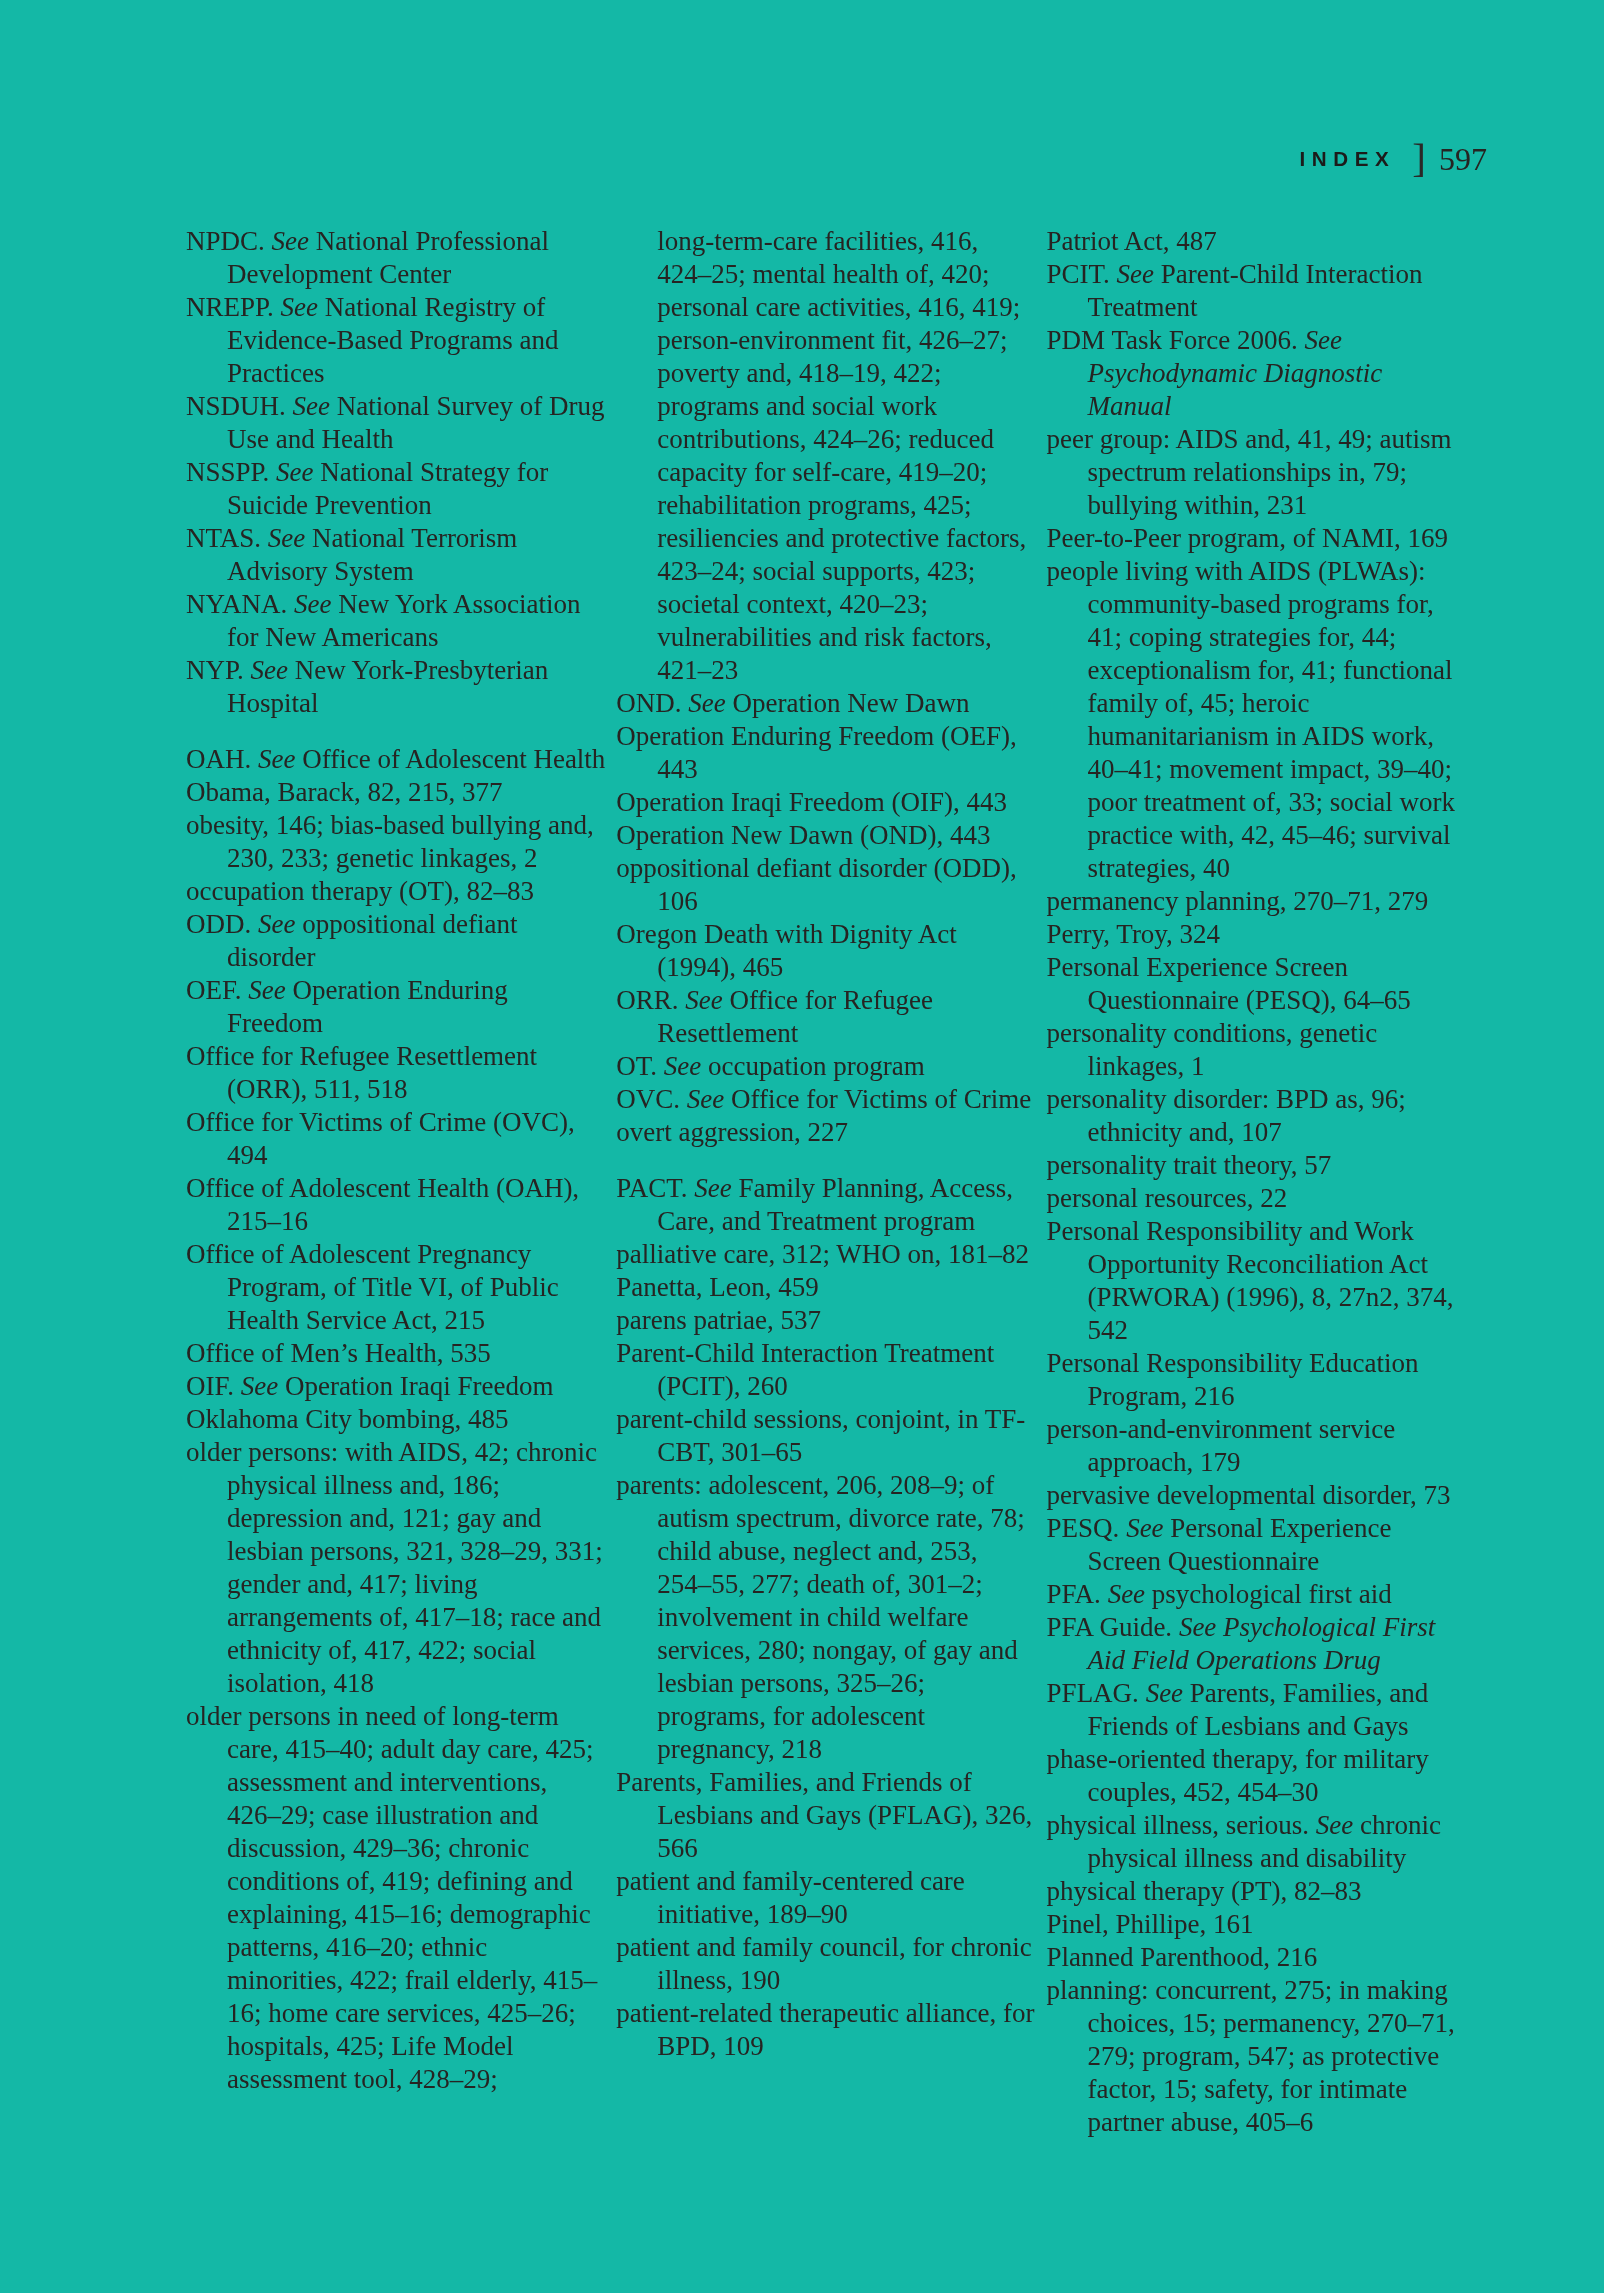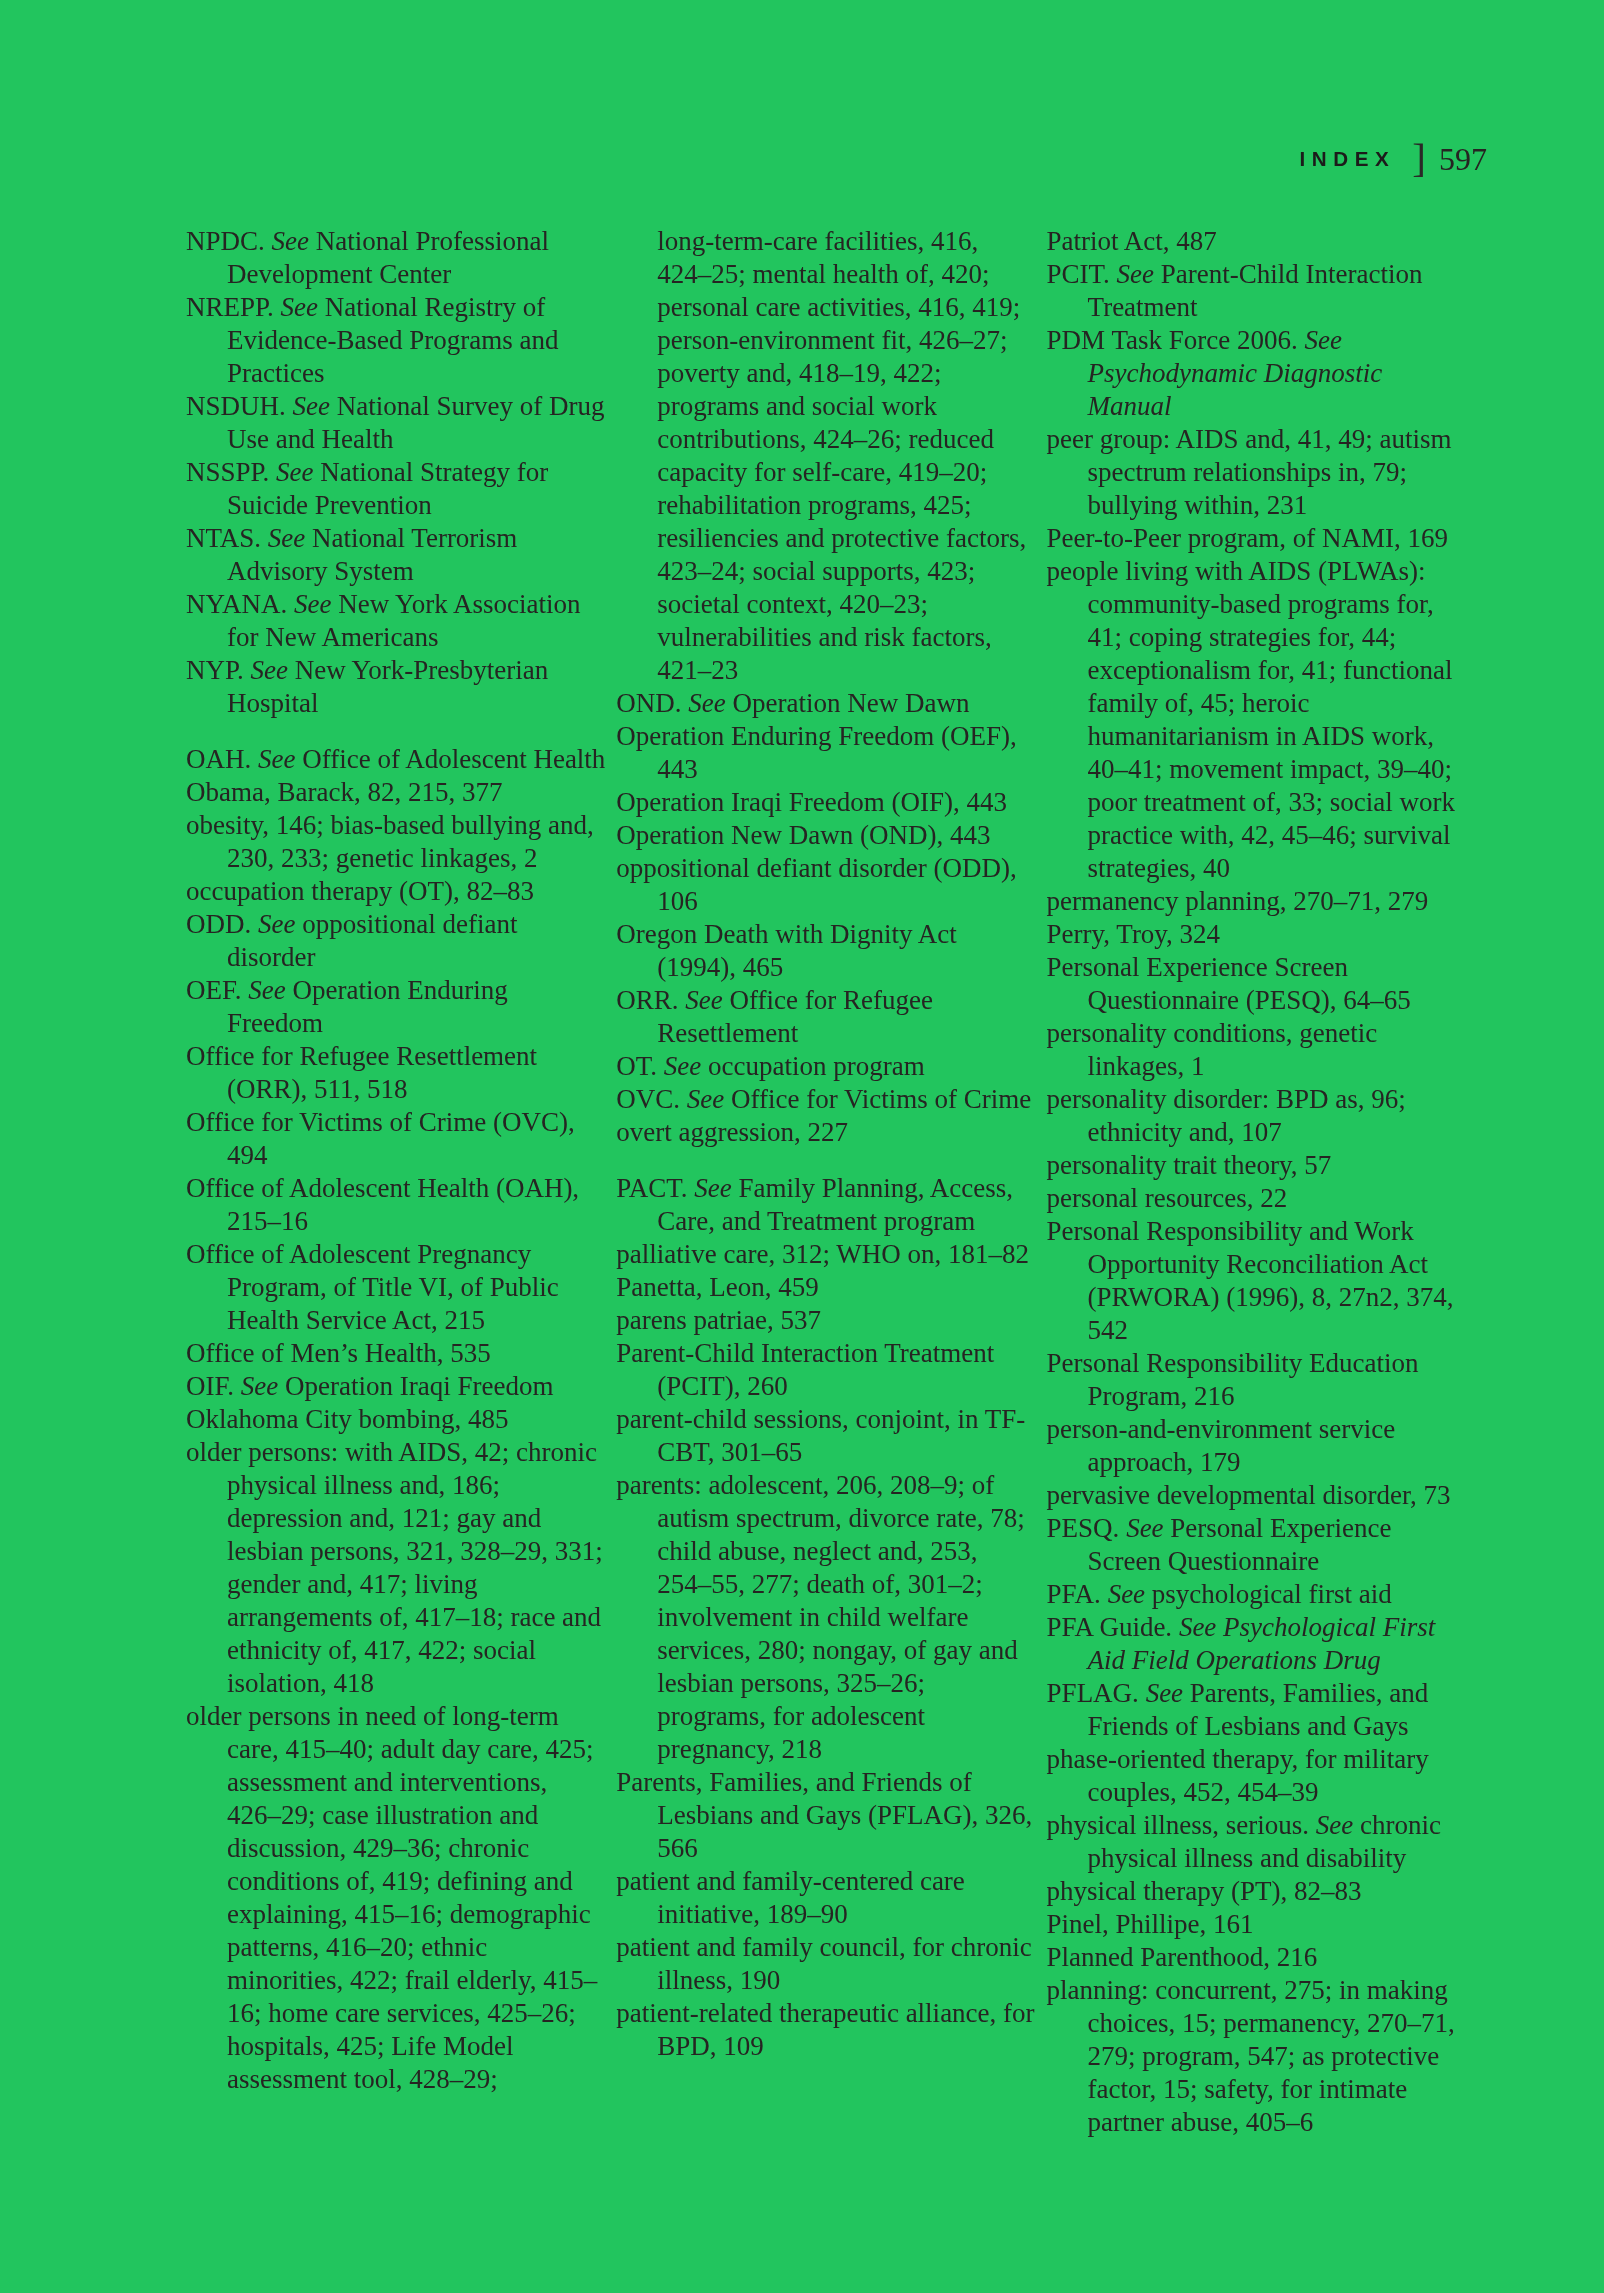--- a/index.html
+++ b/index.html
@@ -72,21 +72,21 @@
   .entry em {
     font-style: italic;
   }
   .gap {
     height: 22.5px;
   }
 </style>
 </head>
 <body>
 
-<div id="page" style="background: #22c55e; color: rgb(38, 36, 34);">
+<div id="page" style="background: #14b8a6; color: rgb(38, 36, 34);">
 
   <div class="header">
     <span class="running-head">INDEX</span>
     <span class="bracket">]</span>
     <span class="folio">597</span>
   </div>
 
   <div class="columns">
       <div class="col">
         <p class="entry"><span>NPDC. </span><em>See</em><span> National Professional Development Center</span></p>
@@ -153,21 +153,21 @@
         <p class="entry"><span>personality trait theory, 57</span></p>
         <p class="entry"><span>personal resources, 22</span></p>
         <p class="entry"><span>Personal Responsibility and Work Opportunity Reconciliation Act (PRWORA) (1996), 8, 27n2, 374, 542</span></p>
         <p class="entry"><span>Personal Responsibility Education Program, 216</span></p>
         <p class="entry"><span>person-and-environment service approach, 179</span></p>
         <p class="entry"><span>pervasive developmental disorder, 73</span></p>
         <p class="entry"><span>PESQ. </span><em>See</em><span> Personal Experience Screen Questionnaire</span></p>
         <p class="entry"><span>PFA. </span><em>See</em><span> psychological first aid</span></p>
         <p class="entry"><span>PFA Guide. </span><em>See Psychological First Aid Field Operations Drug</em></p>
         <p class="entry"><span>PFLAG. </span><em>See</em><span> Parents, Families, and Friends of Lesbians and Gays</span></p>
-        <p class="entry"><span>phase-oriented therapy, for military couples, 452, 454–39</span></p>
+        <p class="entry"><span>phase-oriented therapy, for military couples, 452, 454–30</span></p>
         <p class="entry"><span>physical illness, serious. </span><em>See</em><span> chronic physical illness and disability</span></p>
         <p class="entry"><span>physical therapy (PT), 82–83</span></p>
         <p class="entry"><span>Pinel, Phillipe, 161</span></p>
         <p class="entry"><span>Planned Parenthood, 216</span></p>
         <p class="entry"><span>planning: concurrent, 275; in making choices, 15; permanency, 270–71, 279; program, 547; as protective factor, 15; safety, for intimate partner abuse, 405–6</span></p>
       </div>
     </div>
 
 </div>
 

